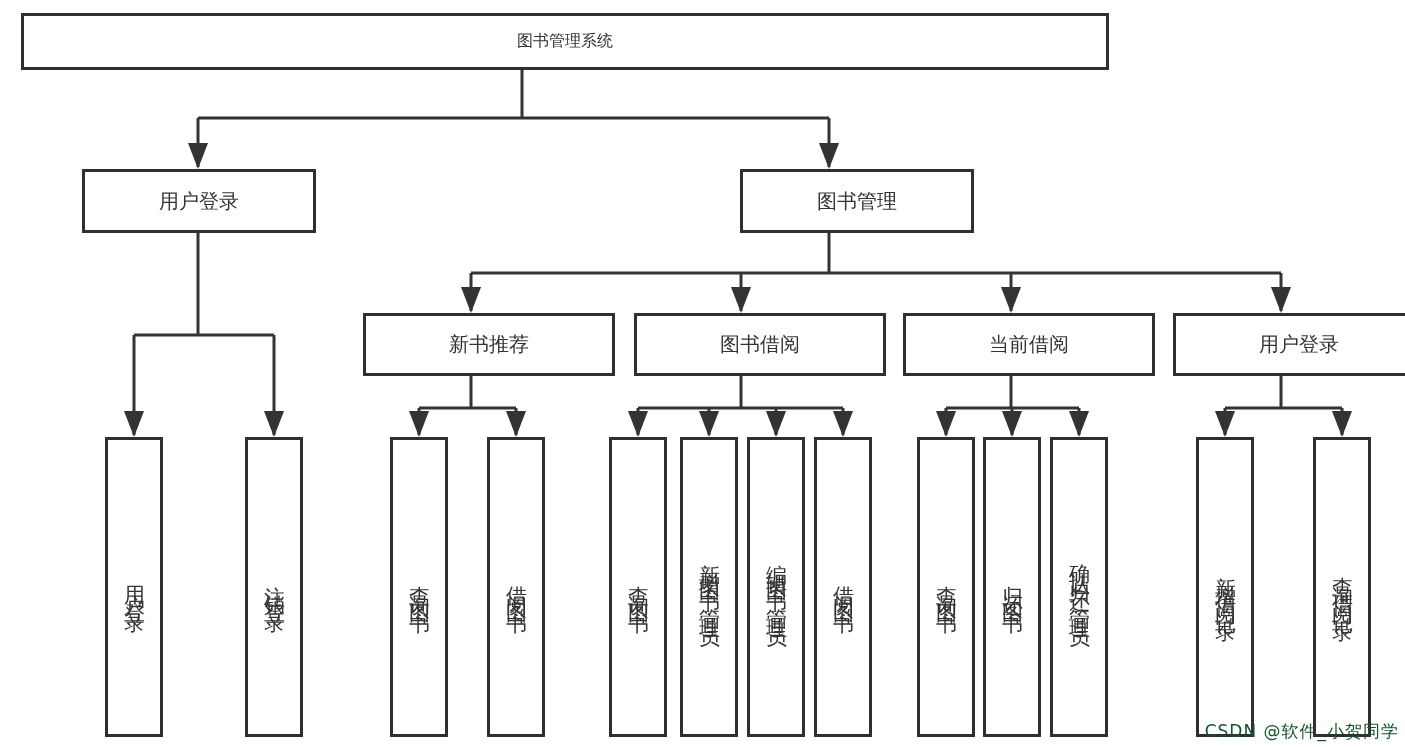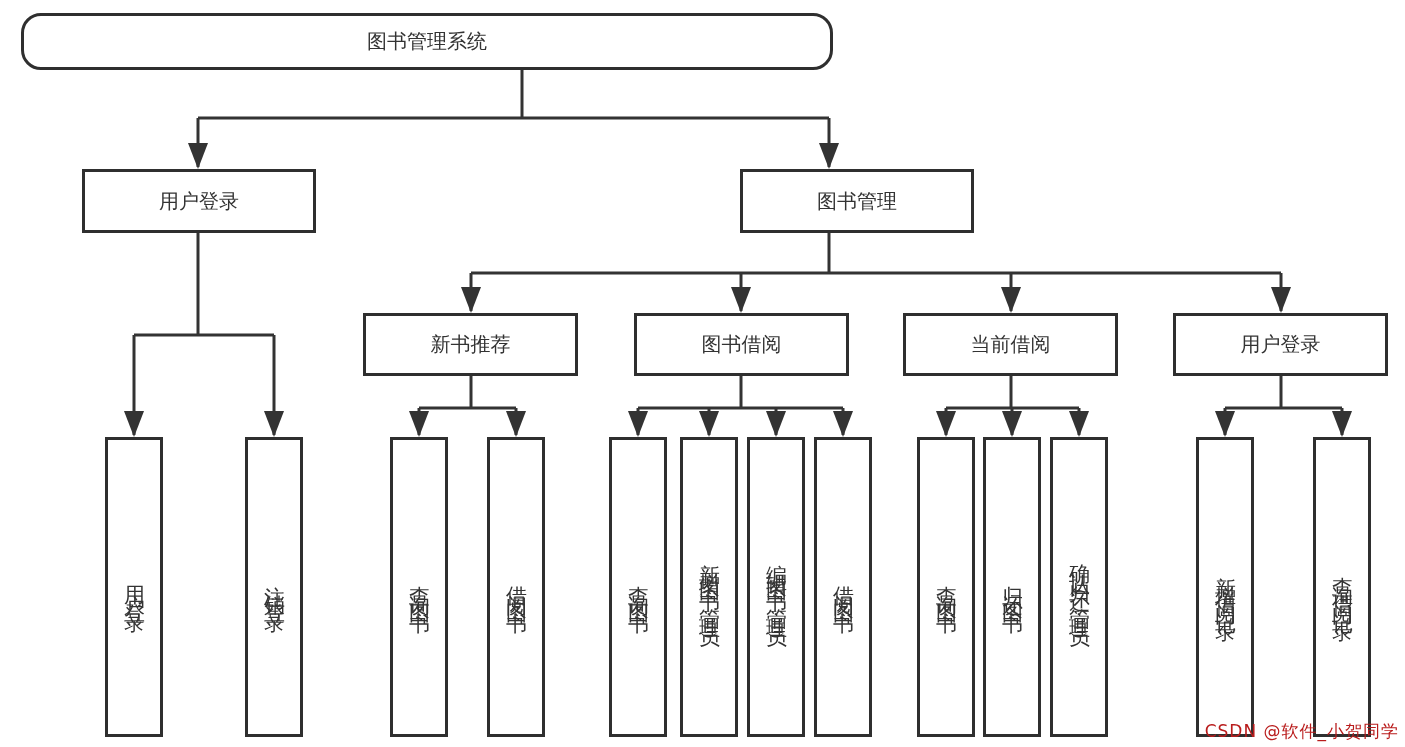--- a/index.html
+++ b/index.html
@@ -21,39 +21,39 @@
     position: absolute;
     box-sizing: border-box;
     border: 3px solid #2f2f2f;
     background: #ffffff;
     color: #333333;
     display: flex;
     align-items: center;
     justify-content: center;
     text-align: center;
   }
-  .root-box  { left: 21px;  top: 13px;  width: 812px; height: 57px; font-size: 20px; border-radius: 20px; }
+  .root-box  { left: 21px;  top: 13px;  width: 1088px; height: 57px; font-size: 16px; }
   .l2-box    { top: 169px;  width: 234px; height: 64px; font-size: 20px; }
-  .l3-box    { top: 313px;  width: 215px; height: 63px; font-size: 20px; }
+  .l3-box    { top: 313px;  width: 252px; height: 63px; font-size: 20px; }
   .leaf      { top: 437px;  width: 58px;  height: 300px; }
   .vtext {
     writing-mode: vertical-rl;
     text-orientation: mixed;
     font-size: 21px;
     line-height: 1;
     letter-spacing: 9px;
     color: #333333;
     white-space: nowrap;
   }
   .watermark {
     position: absolute;
     right: 6px;
     bottom: 4px;
     font-size: 17px;
-    color: #b91c1c;
+    color: #14532d;
     letter-spacing: 1px;
   }
 </style>
 </head>
 <body>
 
 <div class="stage">
 
   <svg class="connectors" viewBox="0 0 1405 747" xmlns="http://www.w3.org/2000/svg">
     <defs>

